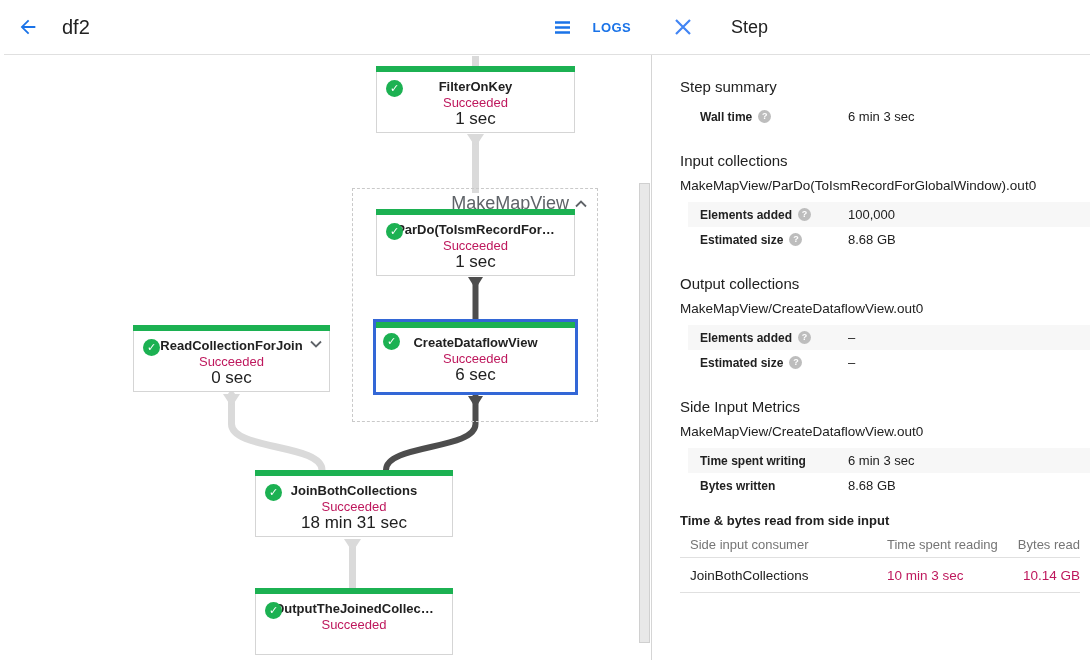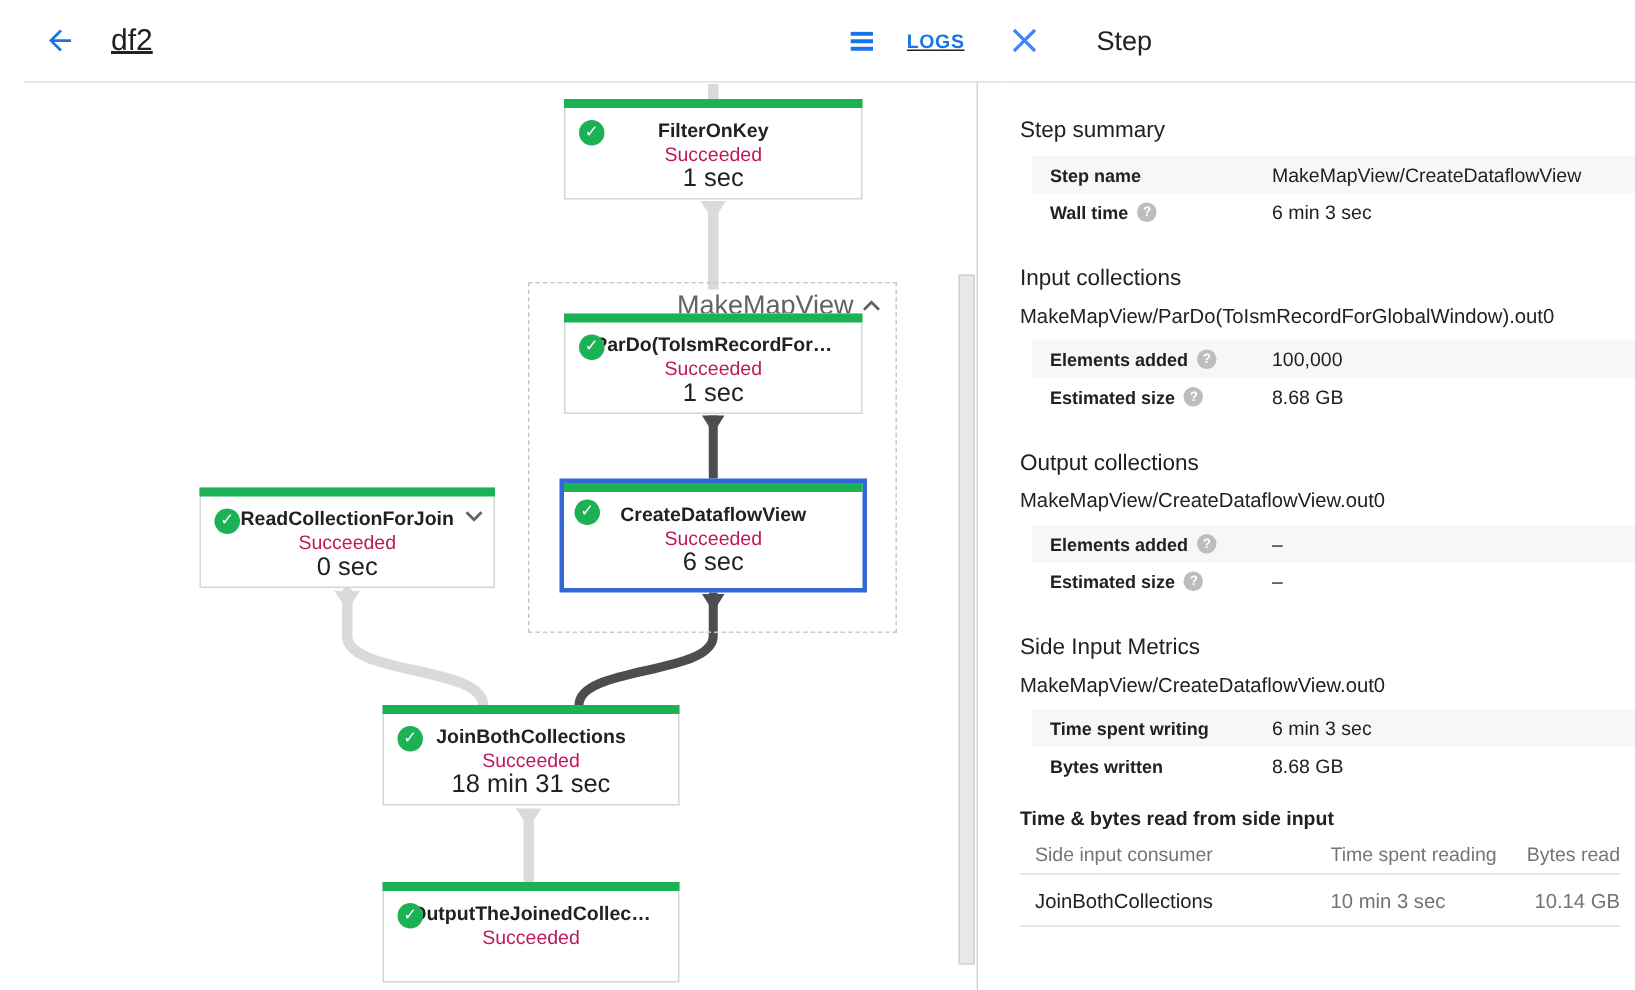--- a/index.html
+++ b/index.html
@@ -2,21 +2,21 @@
 <html><head>
 <meta charset="utf-8">
 <style>
   * { margin:0; padding:0; box-sizing:border-box; }
   html,body { width:1090px; height:660px; overflow:hidden; background:#fff;
     font-family:"Liberation Sans","DejaVu Sans",sans-serif; color:#212121; }
   .app { position:relative; width:1090px; height:660px; }
 
   
   .left-panel { position:absolute; left:0; top:0; width:652px; height:660px; background:#fff; border-right:1px solid #d5d5d5; }
-  .lp-header { position:absolute; left:16px; top:0; width:100%; height:55px; background:#fff; border-bottom:1px solid #e0e0e0; display:flex; align-items:center; z-index:5;text-decoration:underline; }
+  .lp-header { position:absolute; left:4px; top:0; width:100%; height:55px; background:#fff; border-bottom:1px solid #e0e0e0; display:flex; align-items:center; z-index:5; }
   .back-btn { width:24px; height:24px; margin-left:12px; cursor:pointer; display:flex; align-items:center; justify-content:center; }
   .job-title { font-size:20px; color:#212121; margin-left:22px; }
   .logs-btn { margin-left:auto; margin-right:24px; display:flex; align-items:center; gap:23px; color:#1a73e8; font-size:13px; font-weight:bold; letter-spacing:.4px; cursor:pointer; }
 
   .graph { position:absolute; left:0; top:0; width:652px; height:660px; }
   .edges { position:absolute; left:0; top:0; z-index:1; }
 
   .node { position:absolute; background:#fff; border:1px solid #d5d5d5; z-index:2; text-align:center; cursor:pointer; }
   .nbar { height:6px; background:#1cb152; margin:-1px -1px 0 -1px; }
   .node.selected { border:3px solid #3367d6; }
@@ -51,21 +51,21 @@
 
   .tbl-heading { font-size:13px; font-weight:bold; color:#212121; margin-top:15px; }
   .tbl { margin-top:4px; margin-right:10px; }
   .tbl-row { display:flex; align-items:center; border-bottom:1px solid #e0e0e0; }
   .tbl-head { height:26px; color:#757575; font-size:13px; }
   .tbl-data { height:35px; font-size:13.5px; }
   .tc1 { width:207px; padding-left:10px; }
   .tc2 { width:120px; }
   .tc3 { flex:1; text-align:right; }
   .tbl-data .tc1 { color:#212121; }
-  .tbl-data .tc2, .tbl-data .tc3 { color:#737373; }
+  .tbl-data .tc2, .tbl-data .tc3 { color:#be185d; }
 </style>
 </head>
 <body>
 
 <div class="app">
 
   <div class="left-panel">
 
     <div class="graph">
       <svg class="edges" width="652" height="660">
@@ -171,26 +171,20 @@
       <svg class="close-btn" viewBox="0 0 20 20">
         <path d="M3,3 L17,17 M17,3 L3,17" stroke="#4285f4" stroke-width="2.2" fill="none"></path>
       </svg>
       <span class="rp-title">Step</span>
     </div>
 
     <div class="rp-content">
 
       <div class="sec-heading">Step summary</div>
       <div class="rows">
-        <div class="mrow alt">
-          <span class="mlabel">
-              <span>Step name</span>
-            </span>
-          <span class="mvalue">MakeMapView/CreateDataflowView</span>
-        </div>
         <div class="mrow">
           <span class="mlabel">
               <span>Wall time</span>
               <span class="help">?</span>
             </span>
           <span class="mvalue">6 min 3 sec</span>
         </div>
       </div>
 
       <div class="sec-heading">Input collections</div>

